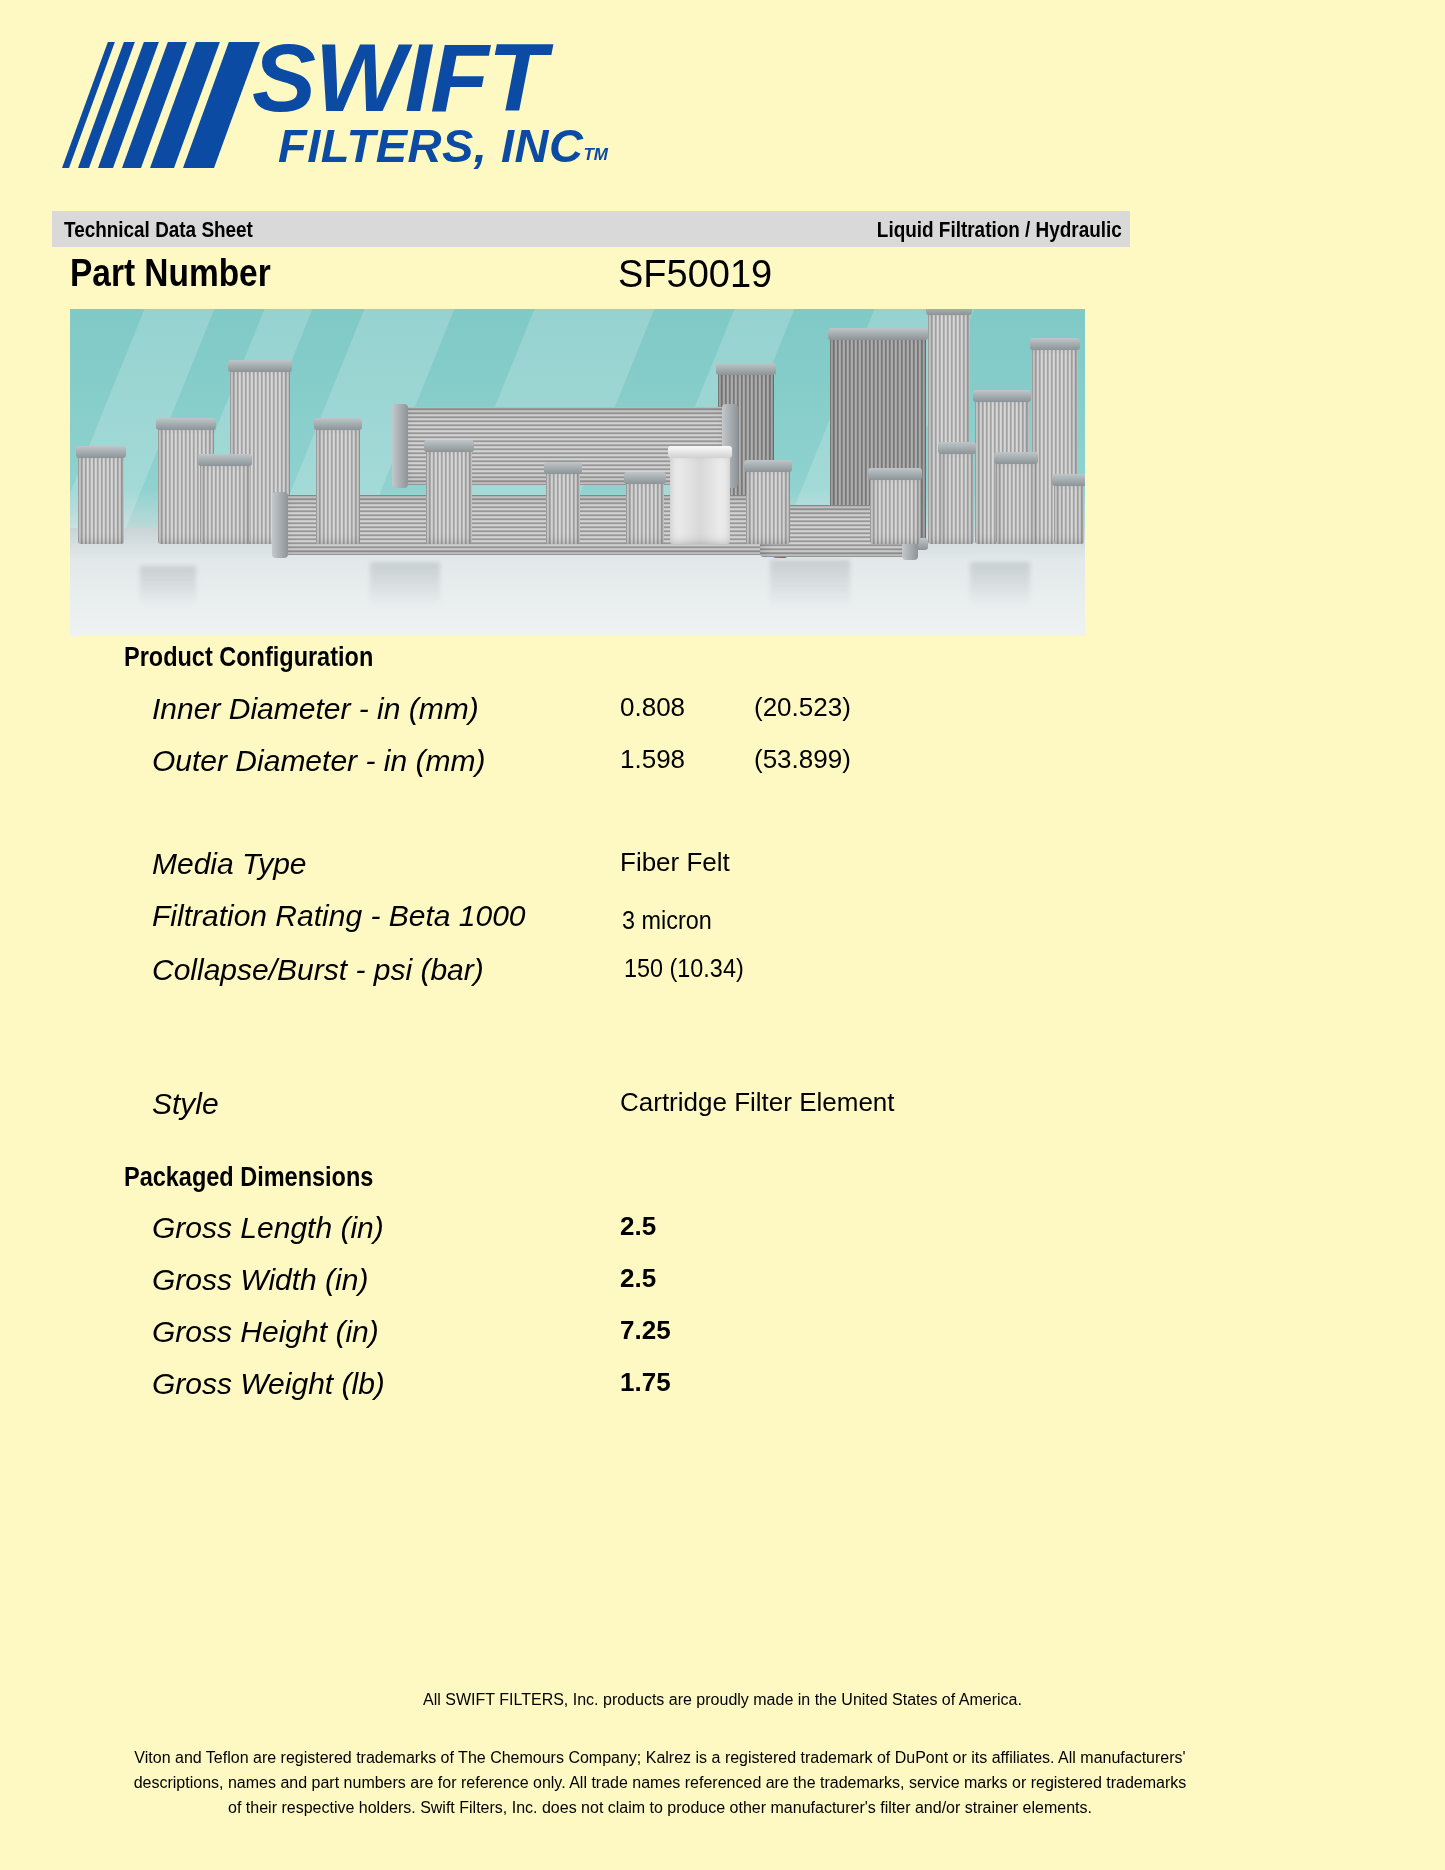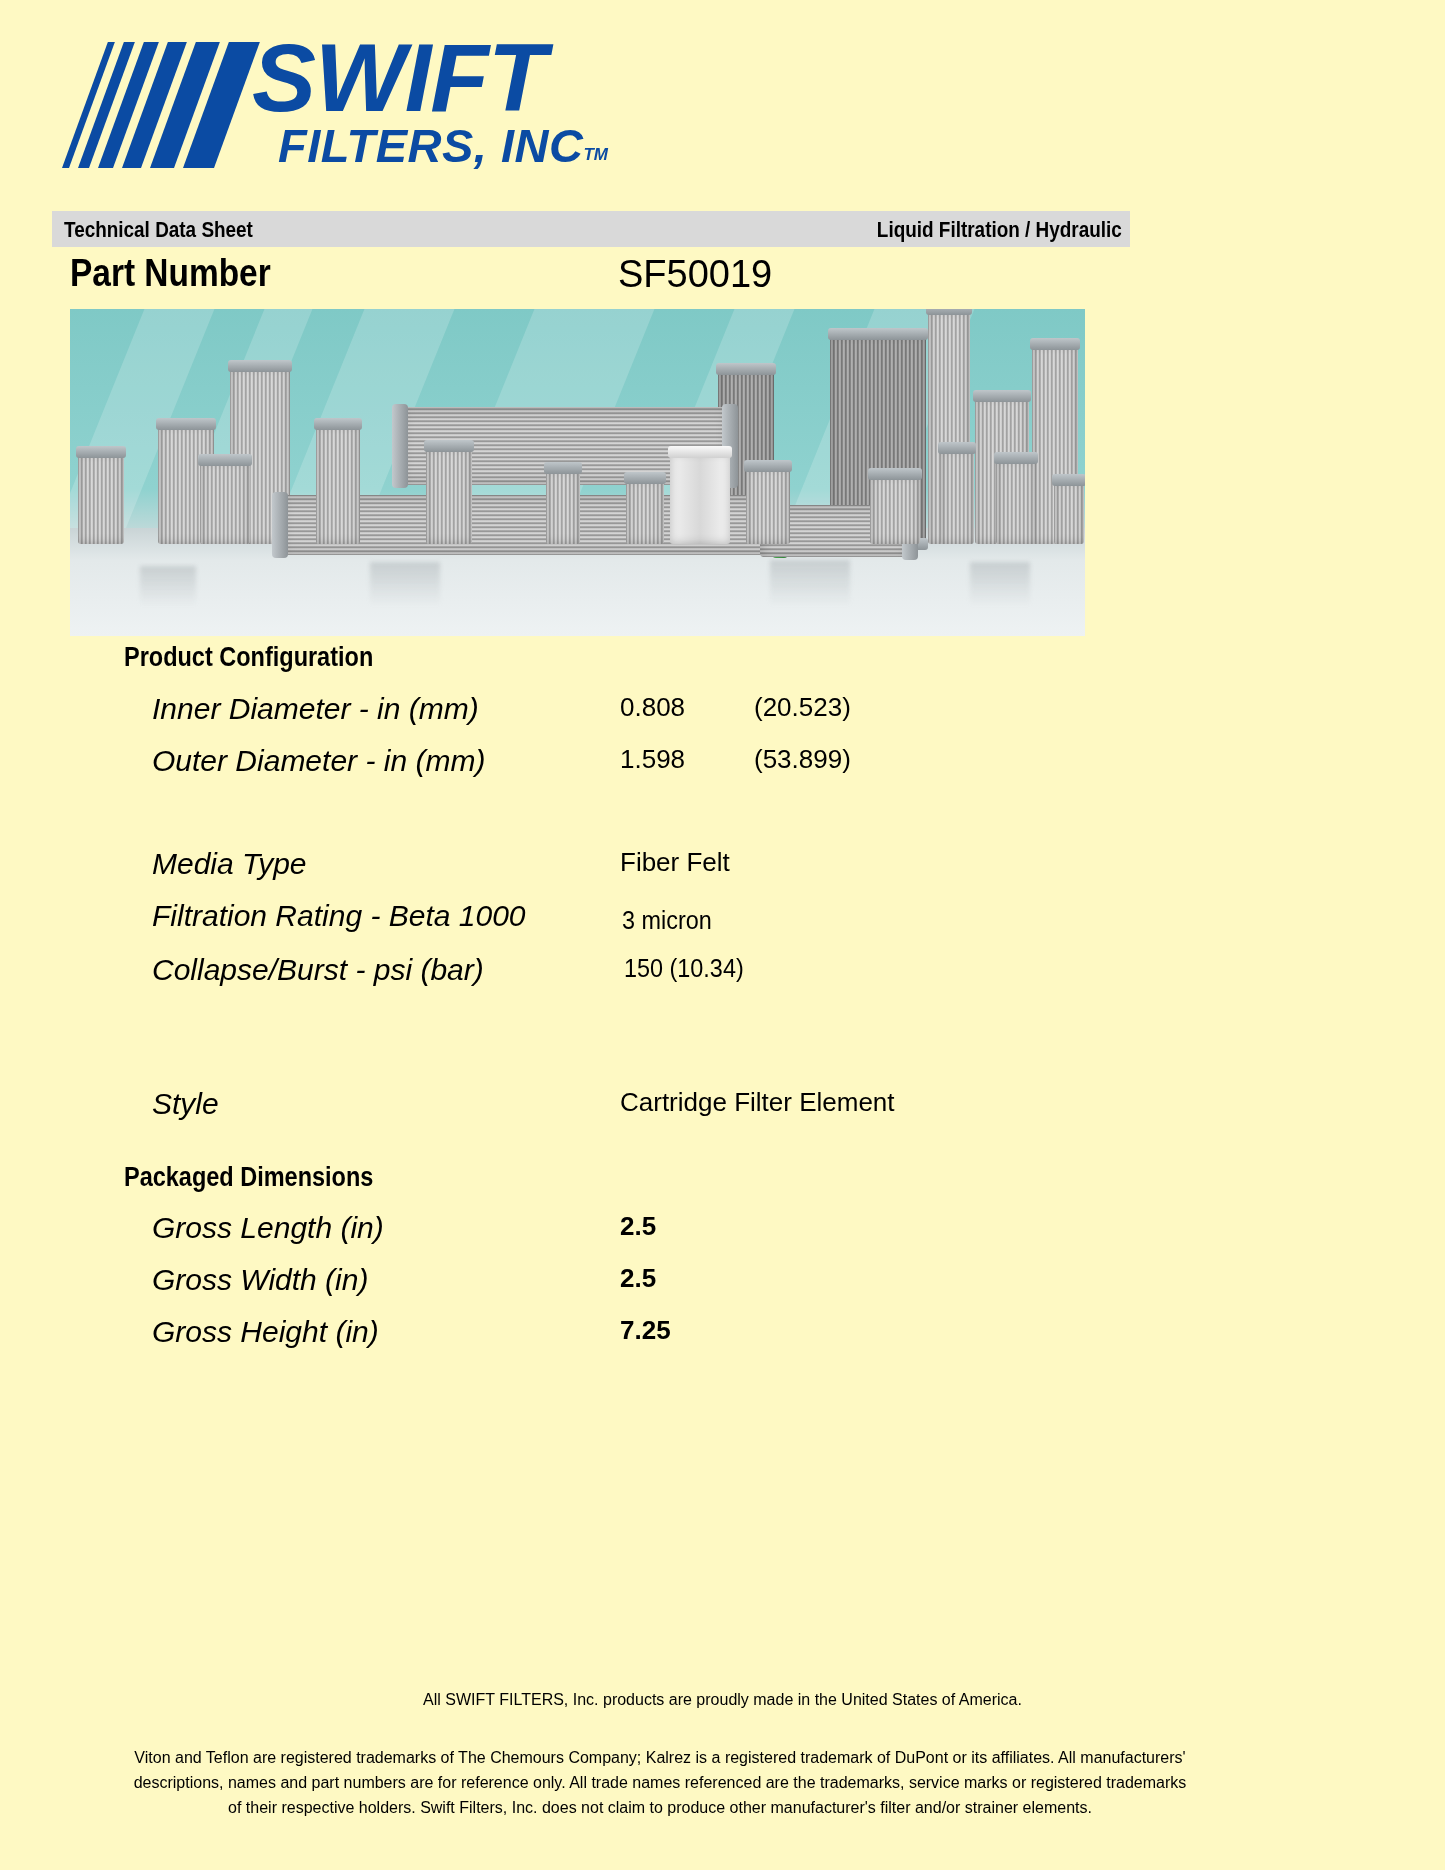--- a/index.html
+++ b/index.html
@@ -451,17 +451,21 @@
     <span class="pkg-val">2.5</span>
   </div>
   <div class="pkg-row" style="top:1263px;">
     <span class="spec-label">Gross Width (in)</span>
     <span class="pkg-val">2.5</span>
   </div>
   <div class="pkg-row" style="top:1315px;">
     <span class="spec-label">Gross Height (in)</span>
     <span class="pkg-val">7.25</span>
   </div>
+  <div class="pkg-row" style="top:1367px;">
+    <span class="spec-label">Gross Weight (lb)</span>
+    <span class="pkg-val">1.75</span>
+  </div>
 
   <div class="footer-made">All SWIFT FILTERS, Inc. products are proudly made in the United States of America.</div>
   <div class="footer-legal">Viton and Teflon are registered trademarks of The Chemours Company; Kalrez is a registered trademark of DuPont or its affiliates. All manufacturers' descriptions, names and part numbers are for reference only. All trade names referenced are the trademarks, service marks or registered trademarks of their respective holders. Swift Filters, Inc. does not claim to produce other manufacturer's filter and/or strainer elements.</div>
 
 </div>
 
 </body></html>

